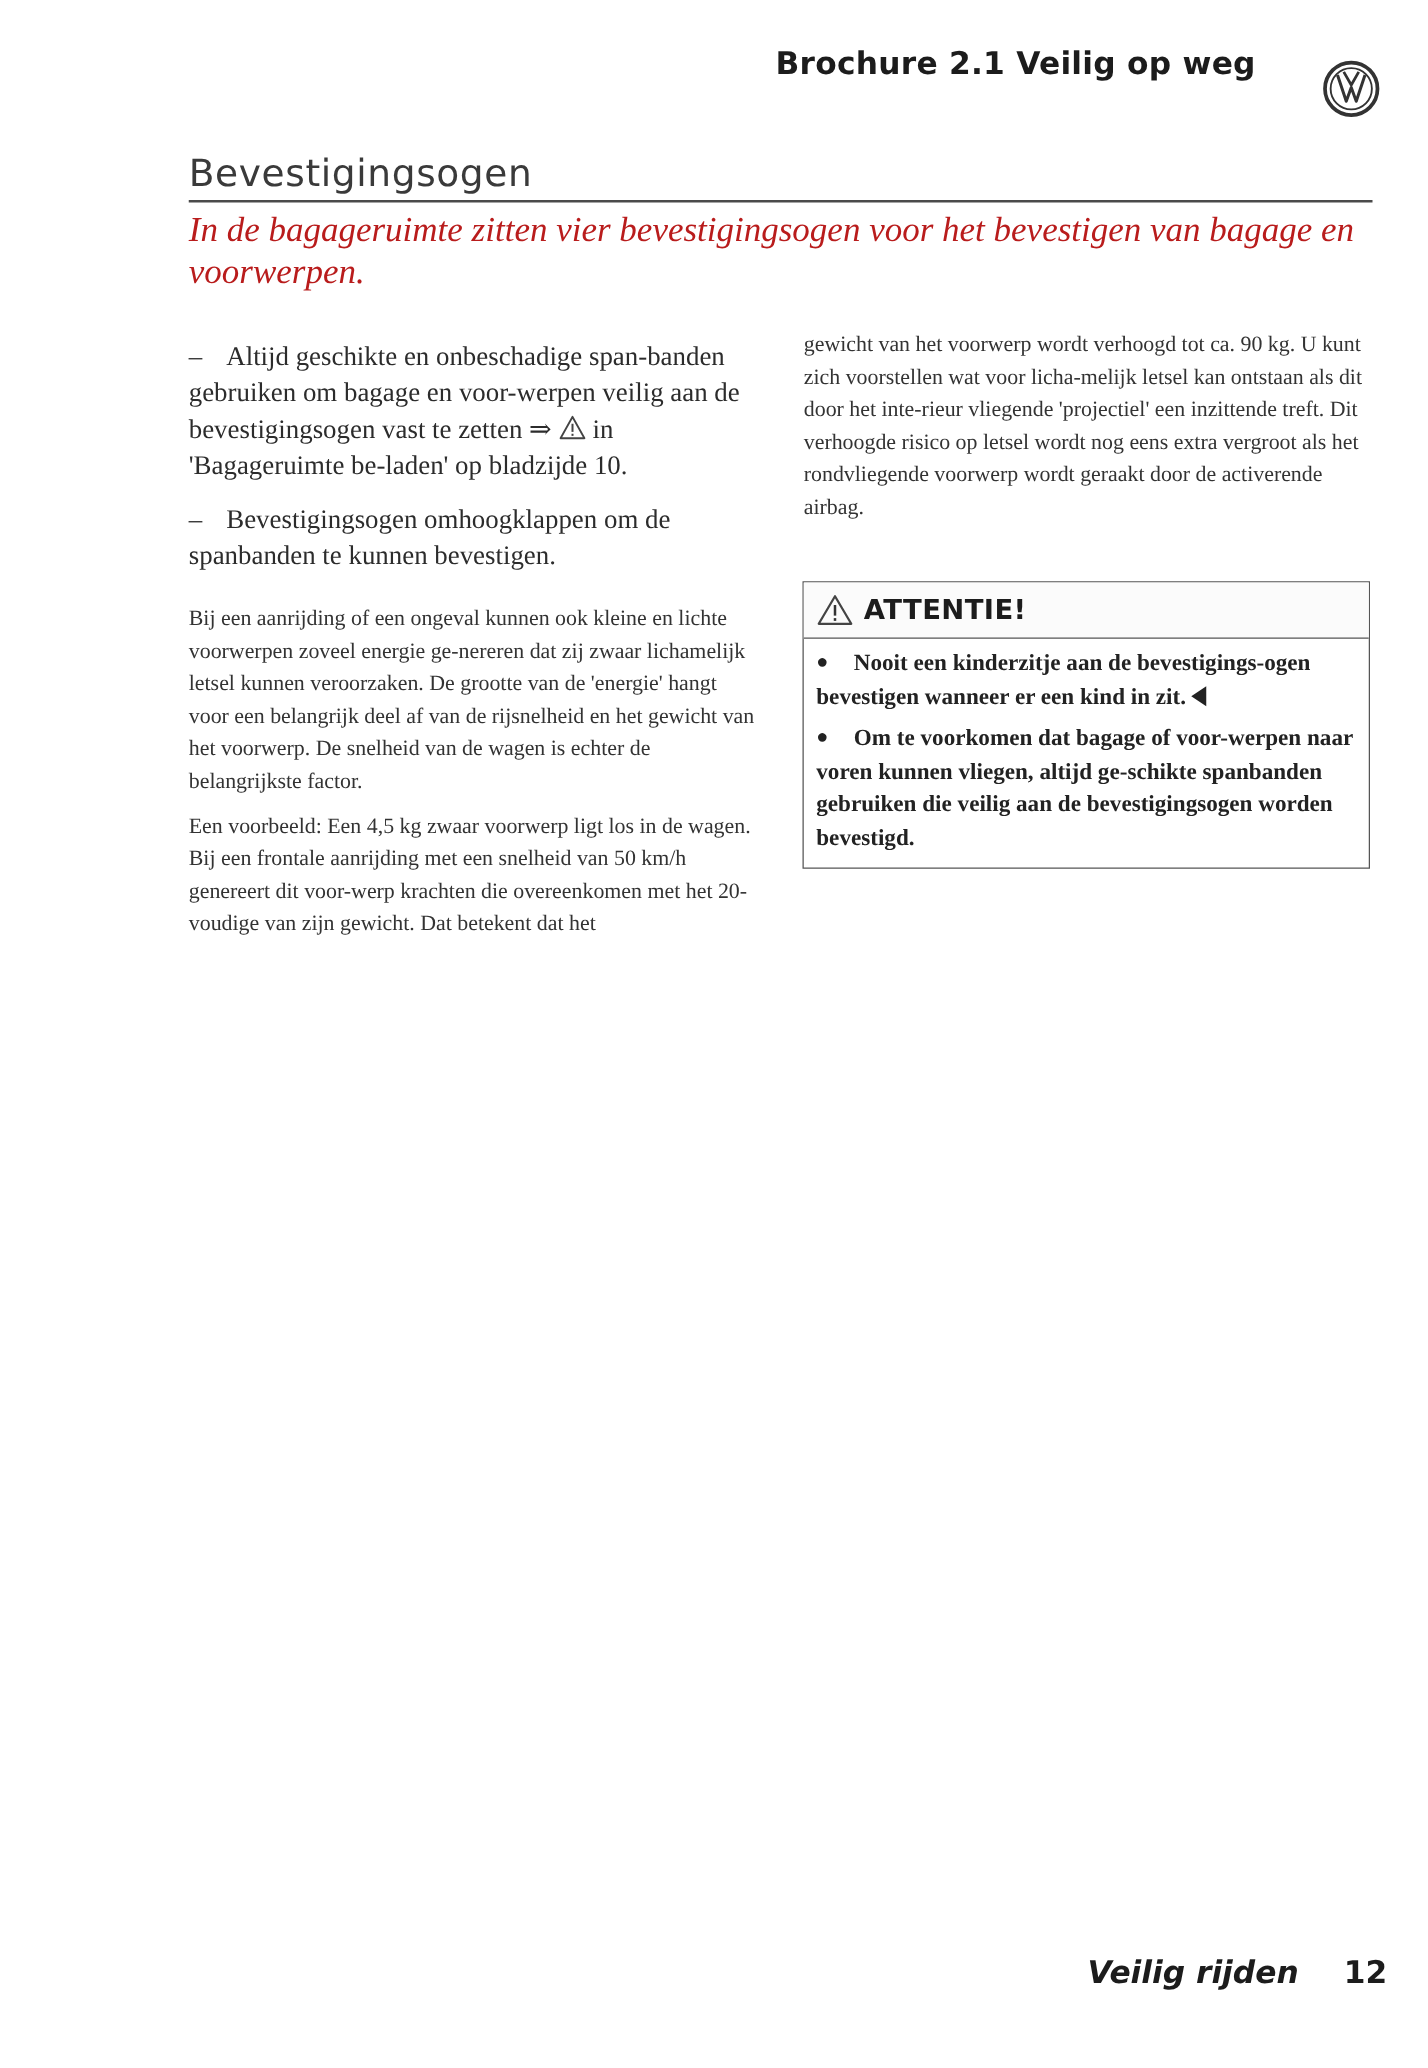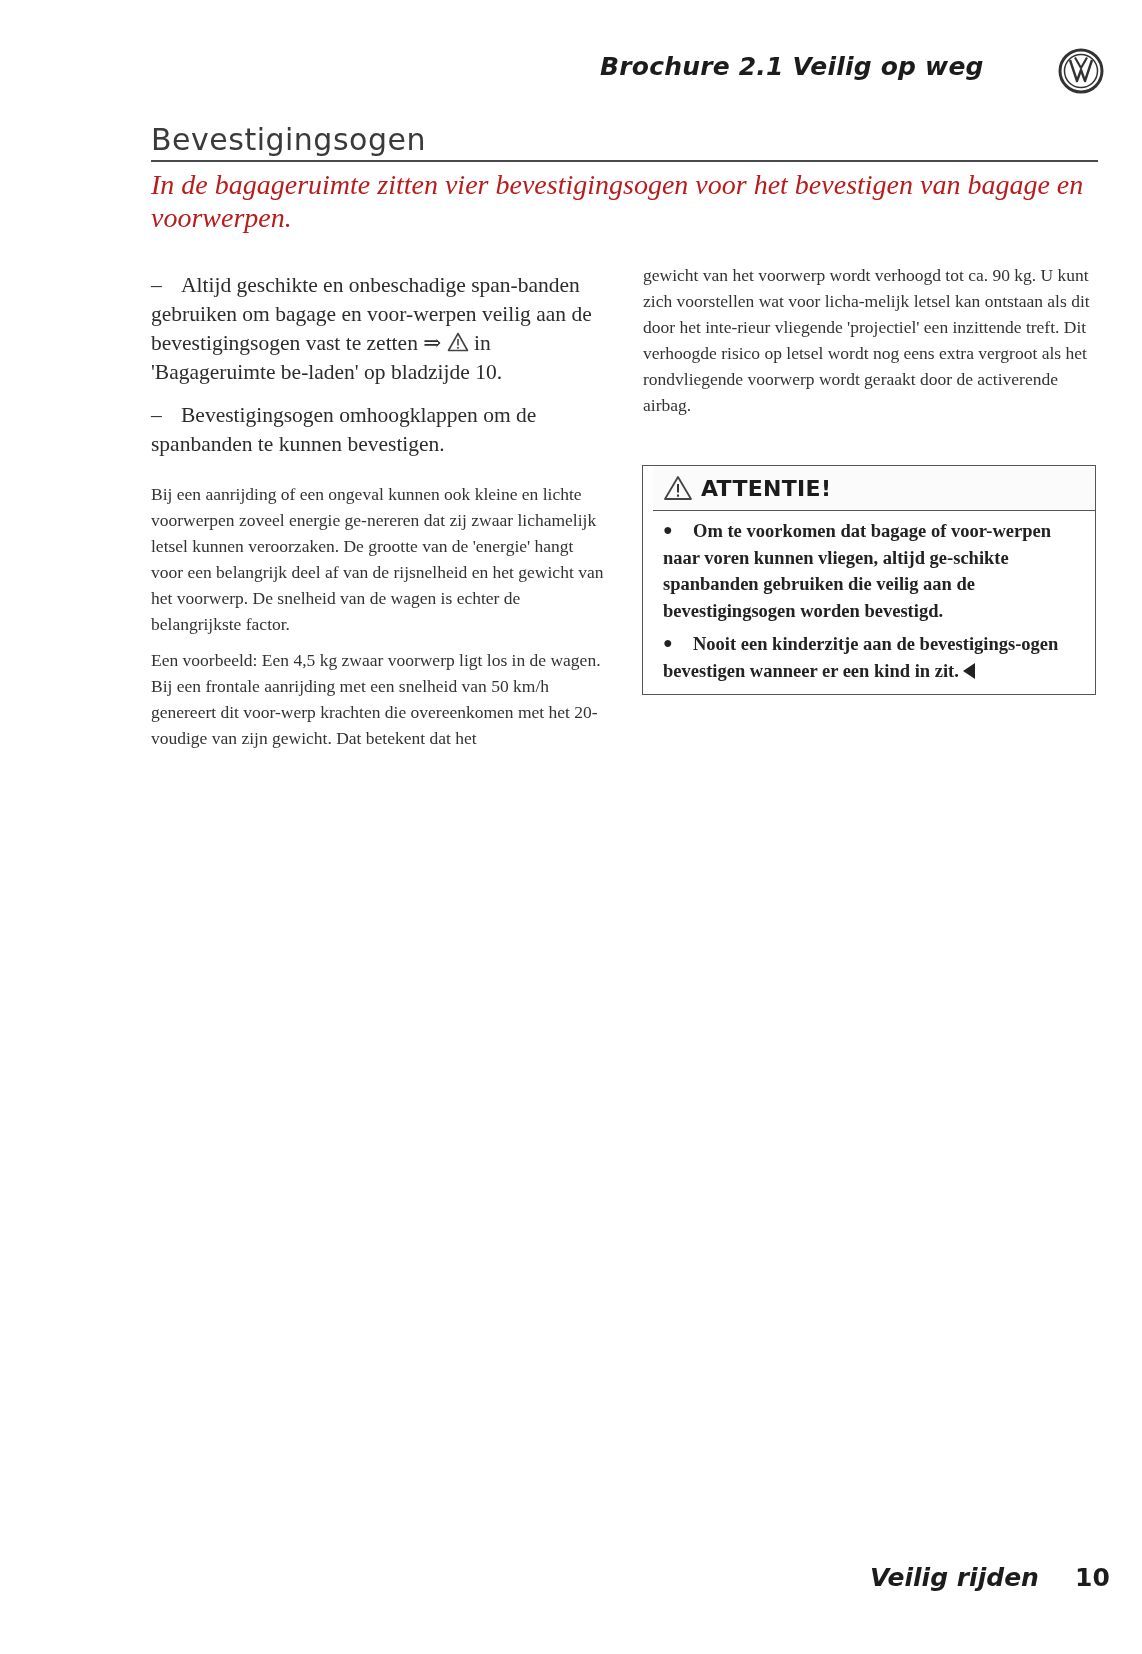--- a/index.html
+++ b/index.html
@@ -1,40 +1,40 @@
 <!DOCTYPE html>
 <html><head>
 <meta charset="utf-8">
 <style>
   html, body { margin: 0; padding: 0; background: #ffffff; }
   body { width: 1142px; height: 1654px; position: relative; overflow: hidden; color: #2a2a2a; }
   .sans { font-family: "DejaVu Sans", "Liberation Sans", sans-serif; }
   .serif { font-family: "Liberation Serif", "DejaVu Serif", serif; }
 
-  .running-header { position: absolute; top: 52px; left: 600px; width: 425px; text-align: left;
-    font-size: 25px; font-weight: bold; color: #1c1c1c; letter-spacing: 0.2px; font-style: italic; }
+  .running-header { position: absolute; top: 36px; left: 600px; width: 425px; text-align: center;
+    font-size: 25px; font-weight: bold; color: #1c1c1c; letter-spacing: 0.2px; }
   .logo { position: absolute; left: 1058px; top: 48px; width: 46px; height: 46px; }
 
   .section-title { position: absolute; left: 151px; top: 122px; font-size: 30px; color: #3a3a3a; letter-spacing: 0.5px; }
   .section-rule { position: absolute; left: 151px; top: 160px; width: 947px; height: 2px; background: #4a4a4a; }
 
   .intro { position: absolute; left: 151px; top: 168px; width: 950px; font-style: italic;
     font-size: 28px; line-height: 33px; color: #b91c1c; }
 
   .col-left { position: absolute; left: 151px; top: 271px; width: 455px; }
   .col-right { position: absolute; left: 643px; top: 262px; width: 455px; }
 
   .step { font-size: 21.5px; line-height: 29px; color: #2c2c2c; margin: 0 0 14px 0; }
   .step .dash { display: inline-block; width: 30px; }
   .warn-inline { display: inline-block; width: 22px; height: 20px; vertical-align: -2px; }
 
   .small { font-size: 17.5px; line-height: 26px; color: #333; margin: 0 0 10px 0; }
   .col-left .small.first { margin-top: 22px; }
 
-  .attention { position: absolute; left: 642px; top: 465px; width: 454px; border: 1.5px solid #555; box-sizing: border-box; padding-left: 10px; }
+  .attention { position: absolute; left: 642px; top: 465px; width: 454px; border: 1.5px solid #555; box-sizing: border-box; }
   .attention-head { height: 44px; border-bottom: 1.5px solid #555; display: flex; align-items: center; padding-left: 10px; background: #fbfbfb; }
   .attention-head .tri { width: 30px; height: 26px; margin-right: 8px; }
   .attention-title { font-size: 22px; font-weight: bold; color: #1c1c1c; letter-spacing: 0.3px; }
   .attention-body { padding: 6px 10px 4px 10px; }
   .att-p { font-size: 18.5px; line-height: 26.5px; font-weight: bold; color: #222; margin: 0 0 6px 0; }
   .att-bullet { display: inline-block; width: 30px; font-size: 16px; vertical-align: 2px; }
   .end-mark { display: inline-block; width: 0; height: 0; border-top: 8px solid transparent; border-bottom: 8px solid transparent;
     border-right: 12px solid #222; vertical-align: -2px; margin-left: 4px; }
 
   .footer-section { position: absolute; left: 870px; top: 1563px; font-size: 25px; font-weight: bold; color: #1c1c1c; font-style: italic; }
@@ -79,19 +79,19 @@
 <div class="attention">
   <div class="attention-head">
     <svg class="tri" viewBox="0 0 30 26">
       <path d="M15 2 L28 24 L2 24 Z" fill="none" stroke="#444" stroke-width="1.8" stroke-linejoin="round"></path>
       <rect x="14" y="9" width="2" height="8.5" fill="#333"></rect>
       <rect x="14" y="19.5" width="2" height="2.2" fill="#333"></rect>
     </svg>
     <span class="attention-title sans">ATTENTIE!</span>
   </div>
   <div class="attention-body serif">
+    <p class="att-p"><span class="att-bullet">●</span><span>Nooit een kinderzitje aan de bevestigings-ogen bevestigen wanneer er een kind in zit.</span><span class="end-mark"></span></p>
     <p class="att-p"><span class="att-bullet">●</span><span>Om te voorkomen dat bagage of voor-werpen naar voren kunnen vliegen, altijd ge-schikte spanbanden gebruiken die veilig aan de bevestigingsogen worden bevestigd.</span></p>
-    <p class="att-p"><span class="att-bullet">●</span><span>Nooit een kinderzitje aan de bevestigings-ogen bevestigen wanneer er een kind in zit.</span><span class="end-mark"></span></p>
   </div>
 </div>
 
 <div class="footer-section sans">Veilig rijden</div>
-<div class="footer-page sans">10</div>
+<div class="footer-page sans">12</div>
 
 </body></html>

